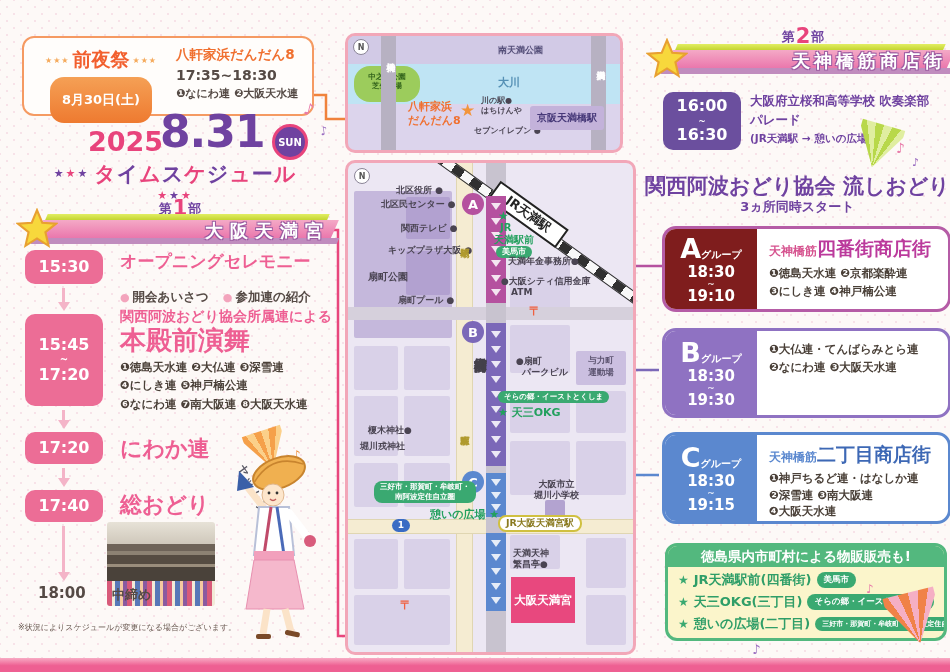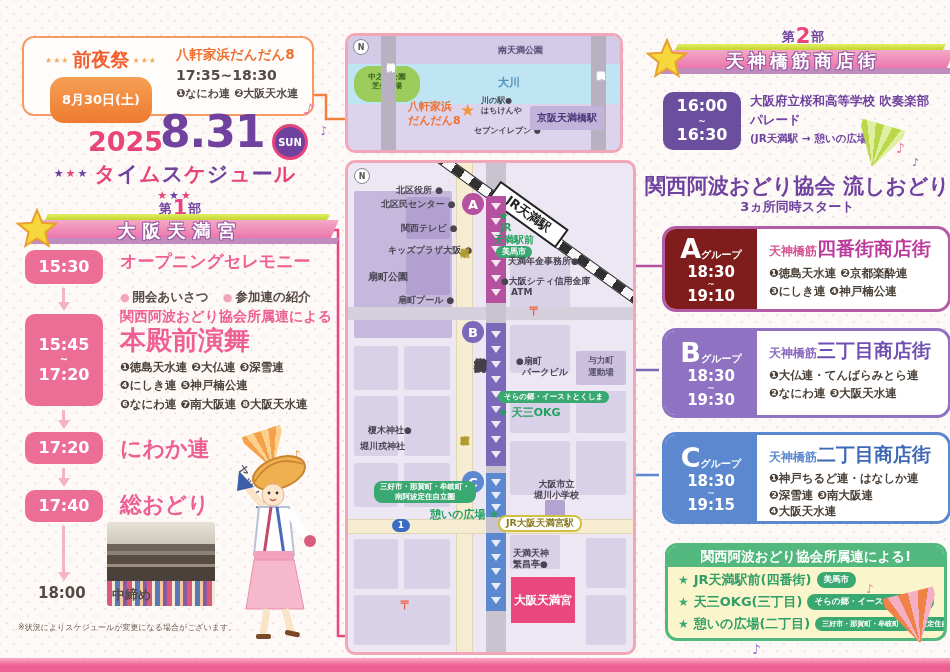--- a/index.html
+++ b/index.html
@@ -22,21 +22,21 @@
   .t-sun{width:30px;height:30px;border-radius:50%;background:#6f42a0;border:3px solid #e8447c;color:#fff;font-size:10px;font-weight:bold;display:flex;align-items:center;justify-content:center}
   .t-stars{font-size:11px;letter-spacing:2px;vertical-align:4px}
   .t-name{font-size:21px;font-weight:bold;letter-spacing:1px}
   .part-head{font-weight:bold;color:#6f42a0;font-size:13px}
   .part-num{color:#e8447c;font-size:21px;vertical-align:-2px;margin:0 1px}
   
   .banner{height:30px}
   .banner .lime{position:absolute;left:16px;right:2px;top:0;height:8px;background:linear-gradient(#e2ee62,#b9cc22);transform:skewX(-24deg)}
   .banner .pinkband{position:absolute;left:8px;right:-4px;top:6px;height:22px;background:linear-gradient(#f4a9c6,#e86ca7);transform:skewX(-24deg)}
   .banner .shadowband{position:absolute;left:2px;right:-8px;top:24px;height:6px;background:#c08cbe;transform:skewX(-24deg)}
-  .banner .btxt{position:absolute;left:0;right:0;top:5px;text-align:center;color:#fff;font-weight:bold;font-size:18px;letter-spacing:7px;
+  .banner .btxt{position:absolute;left:0;right:0;top:5px;text-align:right;color:#fff;font-weight:bold;font-size:18px;letter-spacing:7px;
     text-shadow:1px 1px 0 #9a5aa0,-1px 1px 0 #9a5aa0,1px -1px 0 #9a5aa0,-1px -1px 0 #9a5aa0}
   .banner svg{position:absolute;left:-14px;top:-6px}
   
   .time-pill{background:#ec6d96;color:#fff;border-radius:10px;text-align:center;font-weight:bold;display:flex;flex-direction:column;justify-content:center;line-height:1.15}
   .tl-line{width:3px;background:#f4b4c8;position:absolute}
   .tl-tri{width:0;height:0;border-left:6px solid transparent;border-right:6px solid transparent;border-top:9px solid #f4b4c8;position:absolute}
   .ev-title{font-size:17px;font-weight:bold;color:#ee5f93}
   .ev-bullets span{font-size:12.5px;font-weight:bold;color:#554a45;margin-right:14px}
   .ev-bullets span::before{content:"●";color:#f3a4bc;margin-right:3px;font-size:11px}
   .members{font-size:11.5px;font-weight:bold;color:#4a4038;line-height:1.6}
@@ -411,21 +411,20 @@
   </div>
 
   <div class="card" style="left:662px;top:328px;width:283px;height:84px;border:3px solid #8f72c2">
     <div class="left" style="background:#8f72c2">
       <div><span class="letter">B</span><span class="suffix">グループ</span></div>
       <span class="ctime">18:30</span>
       <span class="tld">~</span>
       <span class="ctime">19:30</span>
     </div>
     <div class="right">
-      <div><span class="area-pre" style="color:#8a68c0">天神橋筋</span><span class="area-big" style="color:#6f4fb2">三丁目商店街</span></div>
       <div class="members" style="margin-top:2px">
         <div>❶大仏連・てんばらみとら連</div>
         <div>❷なにわ連 ❸大阪天水連</div>
       </div>
     </div>
   </div>
 
   <div class="card" style="left:662px;top:432px;width:283px;height:86px;border:3px solid #5b88cf">
     <div class="left" style="background:#5b88cf">
       <div><span class="letter">C</span><span class="suffix">グループ</span></div>
@@ -437,21 +436,21 @@
       <div><span class="area-pre" style="color:#5b88cf">天神橋筋</span><span class="area-big" style="color:#3d68b5">二丁目商店街</span></div>
       <div class="members" style="margin-top:2px;line-height:1.45">
         <div>❶神戸ちるど連・はなしか連</div>
         <div>❷深雪連 ❸南大阪連</div>
         <div>❹大阪天水連</div>
       </div>
     </div>
   </div>
 
   <div class="abs goods">
-    <div class="ghead">関西阿波おどり協会所属連による!</div>
+    <div class="ghead">徳島県内市町村による物販販売も!</div>
     <div class="grow">
       <span class="gstar">★</span>
       <span class="gplace">JR天満駅前(四番街)</span>
       <span class="gbadge">美馬市</span>
     </div>
     <div class="grow">
       <span class="gstar">★</span>
       <span class="gplace">天三OKG(三丁目)</span>
       <span class="gbadge">そらの郷・イーストとくしま</span>
     </div>

